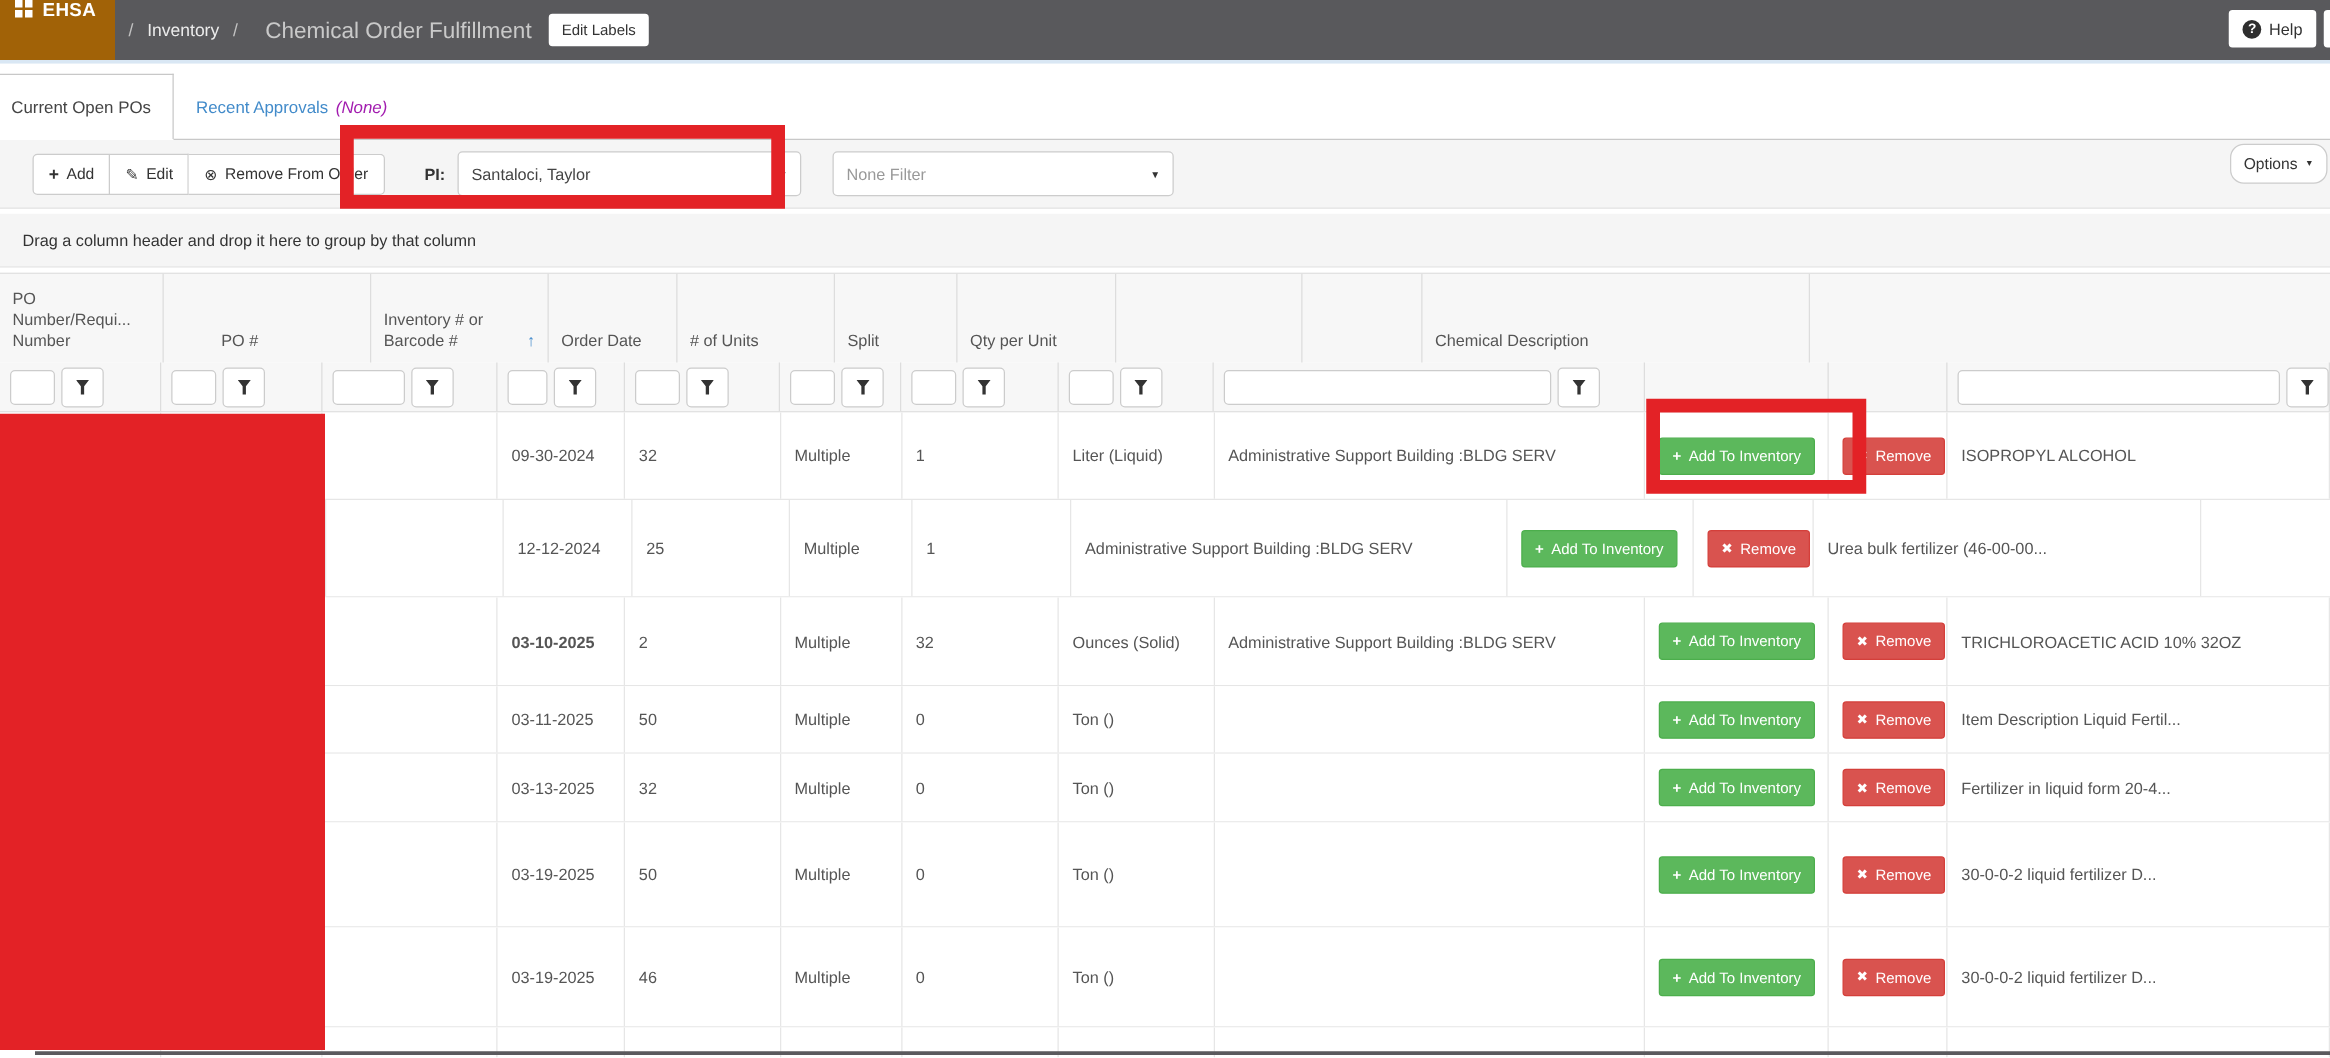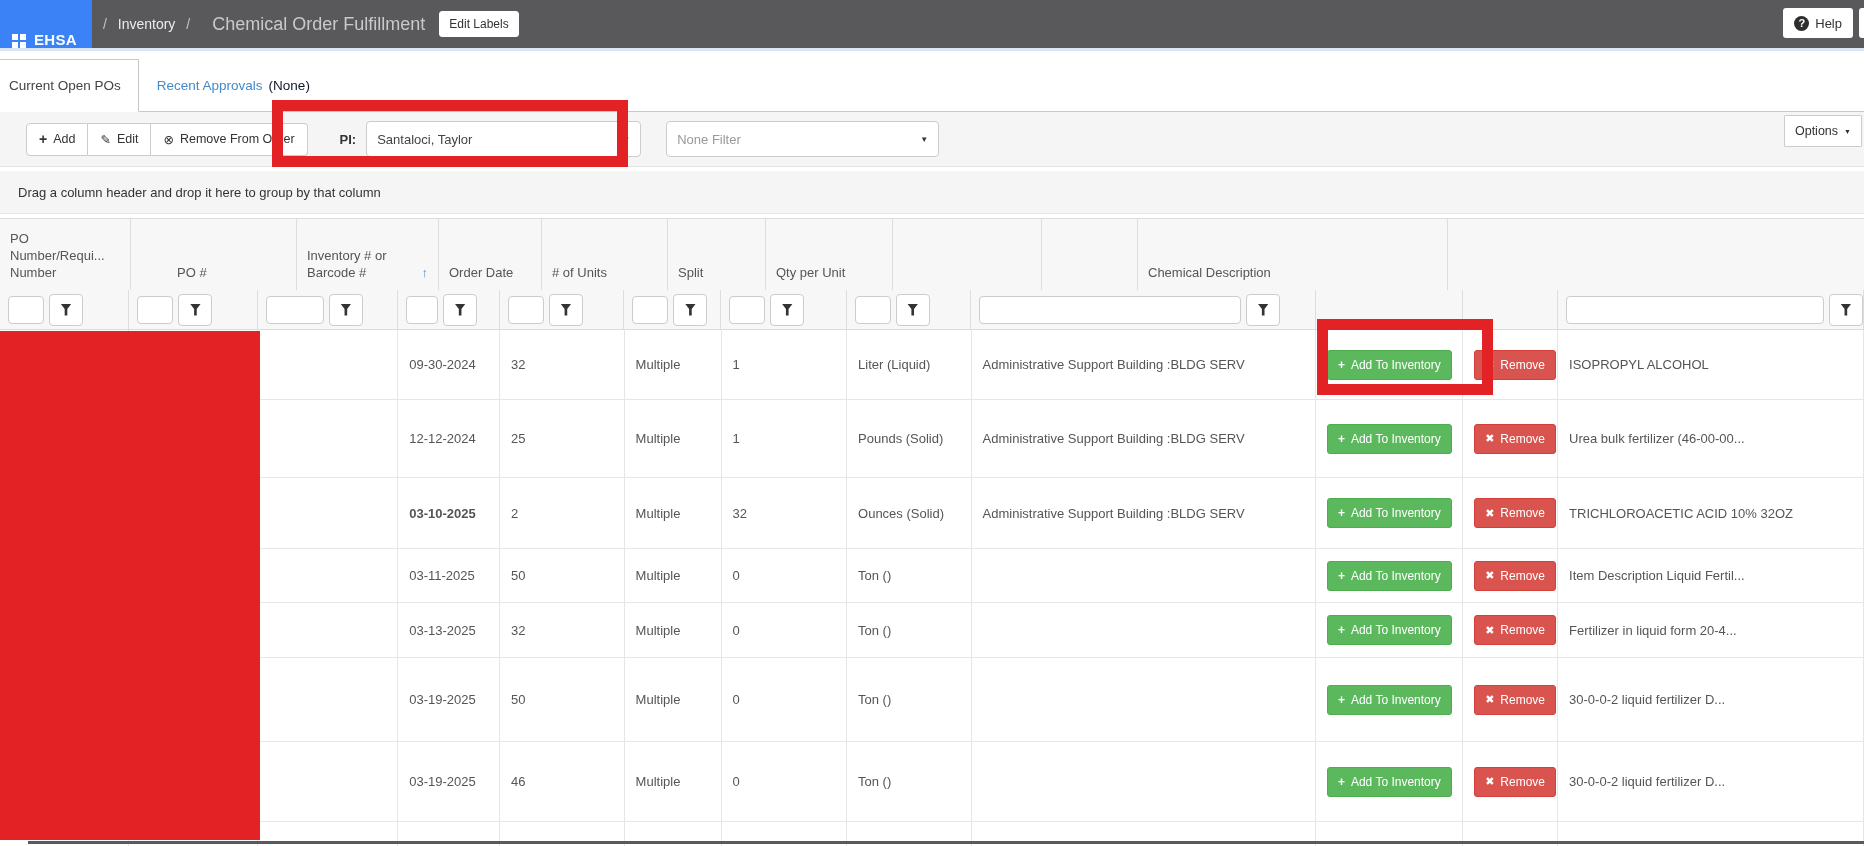--- a/index.html
+++ b/index.html
@@ -1,21 +1,21 @@
 <!DOCTYPE html>
 <html><head>
 <meta charset="utf-8">
 <style>
   html,body{margin:0;padding:0;}
   body{width:1864px;height:846px;position:relative;overflow:hidden;background:#fff;
        font-family:"Liberation Sans",sans-serif;color:#444;}
   
   .topbar{position:absolute;left:0;top:0;width:1864px;height:48px;background:#59595c;
           display:flex;align-items:center;}
-  .brandblock{height:48px;background:#3b82f6;display:flex;align-items:flex-end;gap:8px;
+  .brandblock{height:48px;background:#a16207;display:flex;align-items:flex-start;gap:8px;
               padding:0 15px 0 12px;}
   .gridicon{display:grid;grid-template-columns:6px 6px;grid-template-rows:6px 6px;gap:2px;}
   .gridicon i{background:#fff;display:block;}
   .brand{color:#fff;font-weight:bold;font-size:15px;letter-spacing:.3px;}
   .crumb-sep{color:#c2c2c2;font-size:14px;margin:0 11px;}
   .crumb{color:#ececec;font-size:14px;}
   .pagetitle{color:#c9c9c9;font-size:18px;margin-left:11px;}
   .btn-editlabels{margin-left:14px;background:#fff;border:1px solid #fff;border-radius:3px;
                   color:#333;font-size:12px;padding:5px 9px;font-family:inherit;}
   .btn-help{position:absolute;right:11px;top:8px;height:30px;background:#fff;border:none;
@@ -27,40 +27,40 @@
              border-radius:3px 0 0 3px;}
   .blueline{position:absolute;left:0;top:48px;width:1864px;height:3px;background:#d9e7f4;}
   
   .tabstrip{position:absolute;left:0;top:51px;width:1864px;height:60px;background:#fff;
             border-bottom:1px solid #c8c8c8;display:flex;align-items:flex-end;}
   .tab-active{margin-left:-9px;margin-bottom:-1px;height:51px;background:#fff;
               border:1px solid #c8c8c8;border-bottom:1px solid #fff;display:flex;
               align-items:center;padding:0 17px;font-size:13.5px;color:#444;}
   .tab-link{display:flex;align-items:center;gap:6px;padding:0 18px;height:51px;font-size:13.5px;}
   .tab-link .lbl{color:#428bca;}
-  .tab-link .sfx{color:#0f172a;}
+  .tab-link .sfx{color:#a21caf;font-style:italic;}
   
   .toolbar{position:absolute;left:0;top:112px;width:1864px;height:54px;background:#f5f5f5;
            border-bottom:1px solid #e3e3e3;display:flex;align-items:center;}
   .btngroup{display:flex;margin-left:26px;}
   .tbtn{height:33px;background:#fff;border:1px solid #ccc;border-left:none;display:flex;
         align-items:center;gap:6px;padding:0 12px;font-size:12.5px;color:#333;
         font-family:inherit;white-space:nowrap;}
   .tbtn:first-child{border-left:1px solid #ccc;border-radius:4px 0 0 4px;}
   .tbtn:last-child{border-radius:0 4px 4px 0;}
   .ic{font-style:normal;color:#333;}
   .ic-plus{font-weight:bold;font-size:14px;}
   .pilabel{margin-left:32px;font-size:13px;font-weight:bold;color:#333;}
   .select{height:34px;background:#fff;border:1px solid #ccc;border-radius:4px;display:flex;
           align-items:center;justify-content:space-between;padding:0 10px;font-size:13px;}
   .sel-pi{width:253px;margin-left:10px;color:#444;}
   .sel-lf{width:251px;margin-left:25px;color:#999;}
   .caret{font-size:8px;color:#333;}
   .btn-options{position:absolute;right:2px;top:3px;height:32px;background:#fff;
-               border:1px solid #ccc;border-radius:1px;display:flex;align-items:center;gap:6px;
+               border:1px solid #ccc;border-radius:11px;display:flex;align-items:center;gap:6px;
                padding:0 10px;font-size:12.5px;color:#333;font-family:inherit;}
   .btn-options .caret{font-size:7px;}
   
   .groupbar{position:absolute;left:0;top:171px;width:1864px;height:43px;background:#f5f5f5;
             border-bottom:1px solid #e6e6e6;display:flex;align-items:center;
             padding-left:18px;box-sizing:border-box;font-size:13px;color:#333;}
   
   .grid{position:absolute;left:0;top:218px;width:1864px;height:628px;overflow:hidden;}
   .hrow{display:flex;height:72px;background:#f7f7f7;border-top:1px solid #dcdcdc;box-sizing:border-box;}
   .hcell{box-sizing:border-box;border-right:1px solid #ddd;display:flex;align-items:flex-end;
@@ -287,21 +287,20 @@
         <div class="tcell" style="width: 310px;">ISOPROPYL ALCOHOL</div>
       </div>
       <div class="trow" style="height: 78px;">
         <div class="tcell" style="width: 131px;"></div>
         <div class="tcell" style="width: 130px;"></div>
         <div class="tcell" style="width: 142px;"></div>
         <div class="tcell" style="width: 103px;">12-12-2024</div>
         <div class="tcell" style="width: 126px;">25</div>
         <div class="tcell" style="width: 98px;">Multiple</div>
         <div class="tcell" style="width: 127px;">1</div>
-        <div class="tcell" style="width: 126px;">Pounds (Solid)</div>
         <div class="tcell" style="width: 349px;">Administrative Support Building :BLDG SERV</div>
         <div class="tcell" style="width: 149px;">
           <button class="btn-add">
             <i class="ic">+</i>
             <span>Add To Inventory</span>
           </button>
         </div>
         <div class="tcell" style="width: 96px;">
           <button class="btn-rem">
             <i class="ic">✖</i>

